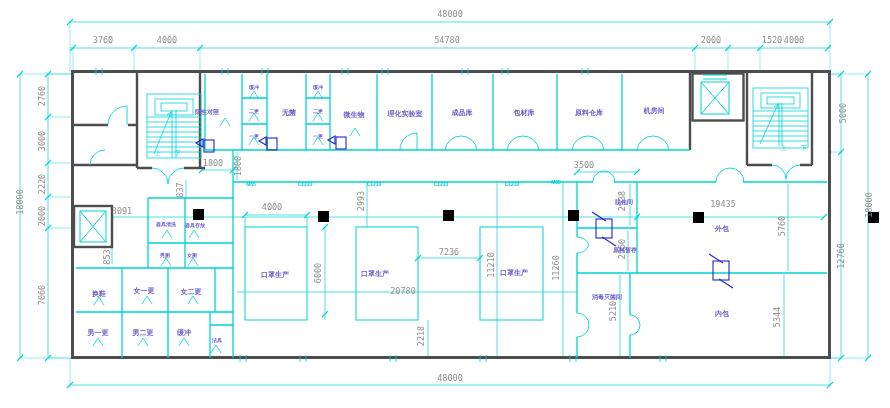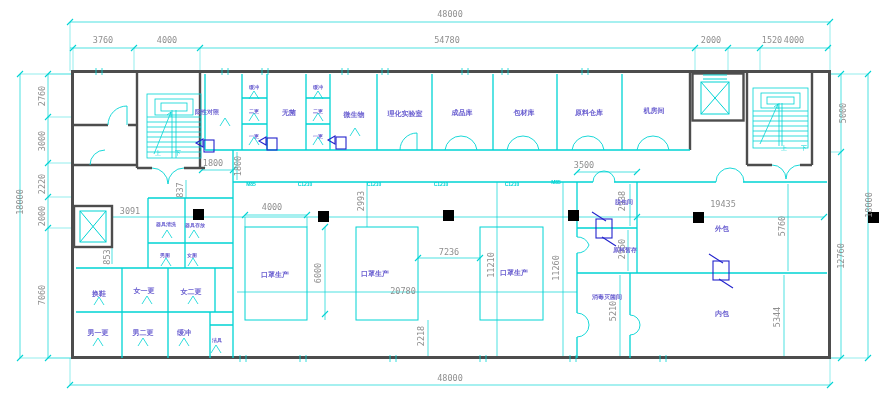--- a/index.html
+++ b/index.html
@@ -183,21 +183,21 @@
 <span class="lbl dim rot" style="left:42px;top:295px">7060</span>
 <span class="lbl dim rot" style="left:20px;top:202px">18000</span>
 <span class="lbl dim rot" style="left:843px;top:113px">5000</span>
 <span class="lbl dim rot" style="left:841px;top:256px">12760</span>
 <span class="lbl dim rot" style="left:869px;top:205px">18000</span>
 <span class="lbl dim" style="left:450px;top:378px">48000</span>
 <span class="lbl dim" style="left:213px;top:163px">1800</span>
 <span class="lbl dim rot" style="left:238px;top:166px">1800</span>
 <span class="lbl dim rot" style="left:180px;top:190px">837</span>
 <span class="lbl dim rot" style="left:107px;top:257px">853</span>
-<span class="lbl dim" style="left:130px;top:211px">3091</span>
+<span class="lbl dim" style="left:122px;top:211px">3091</span>
 <span class="lbl dim" style="left:272px;top:207px">4000</span>
 <span class="lbl dim rot" style="left:318px;top:273px">6000</span>
 <span class="lbl dim rot" style="left:361px;top:201px">2993</span>
 <span class="lbl dim" style="left:449px;top:252px">7236</span>
 <span class="lbl dim" style="left:403px;top:291px">20780</span>
 <span class="lbl dim rot" style="left:421px;top:336px">2218</span>
 <span class="lbl dim rot" style="left:491px;top:265px">11210</span>
 <span class="lbl dim rot" style="left:556px;top:268px">11260</span>
 <span class="lbl dim" style="left:584px;top:165px">3500</span>
 <span class="lbl dim rot" style="left:622px;top:201px">2938</span>

